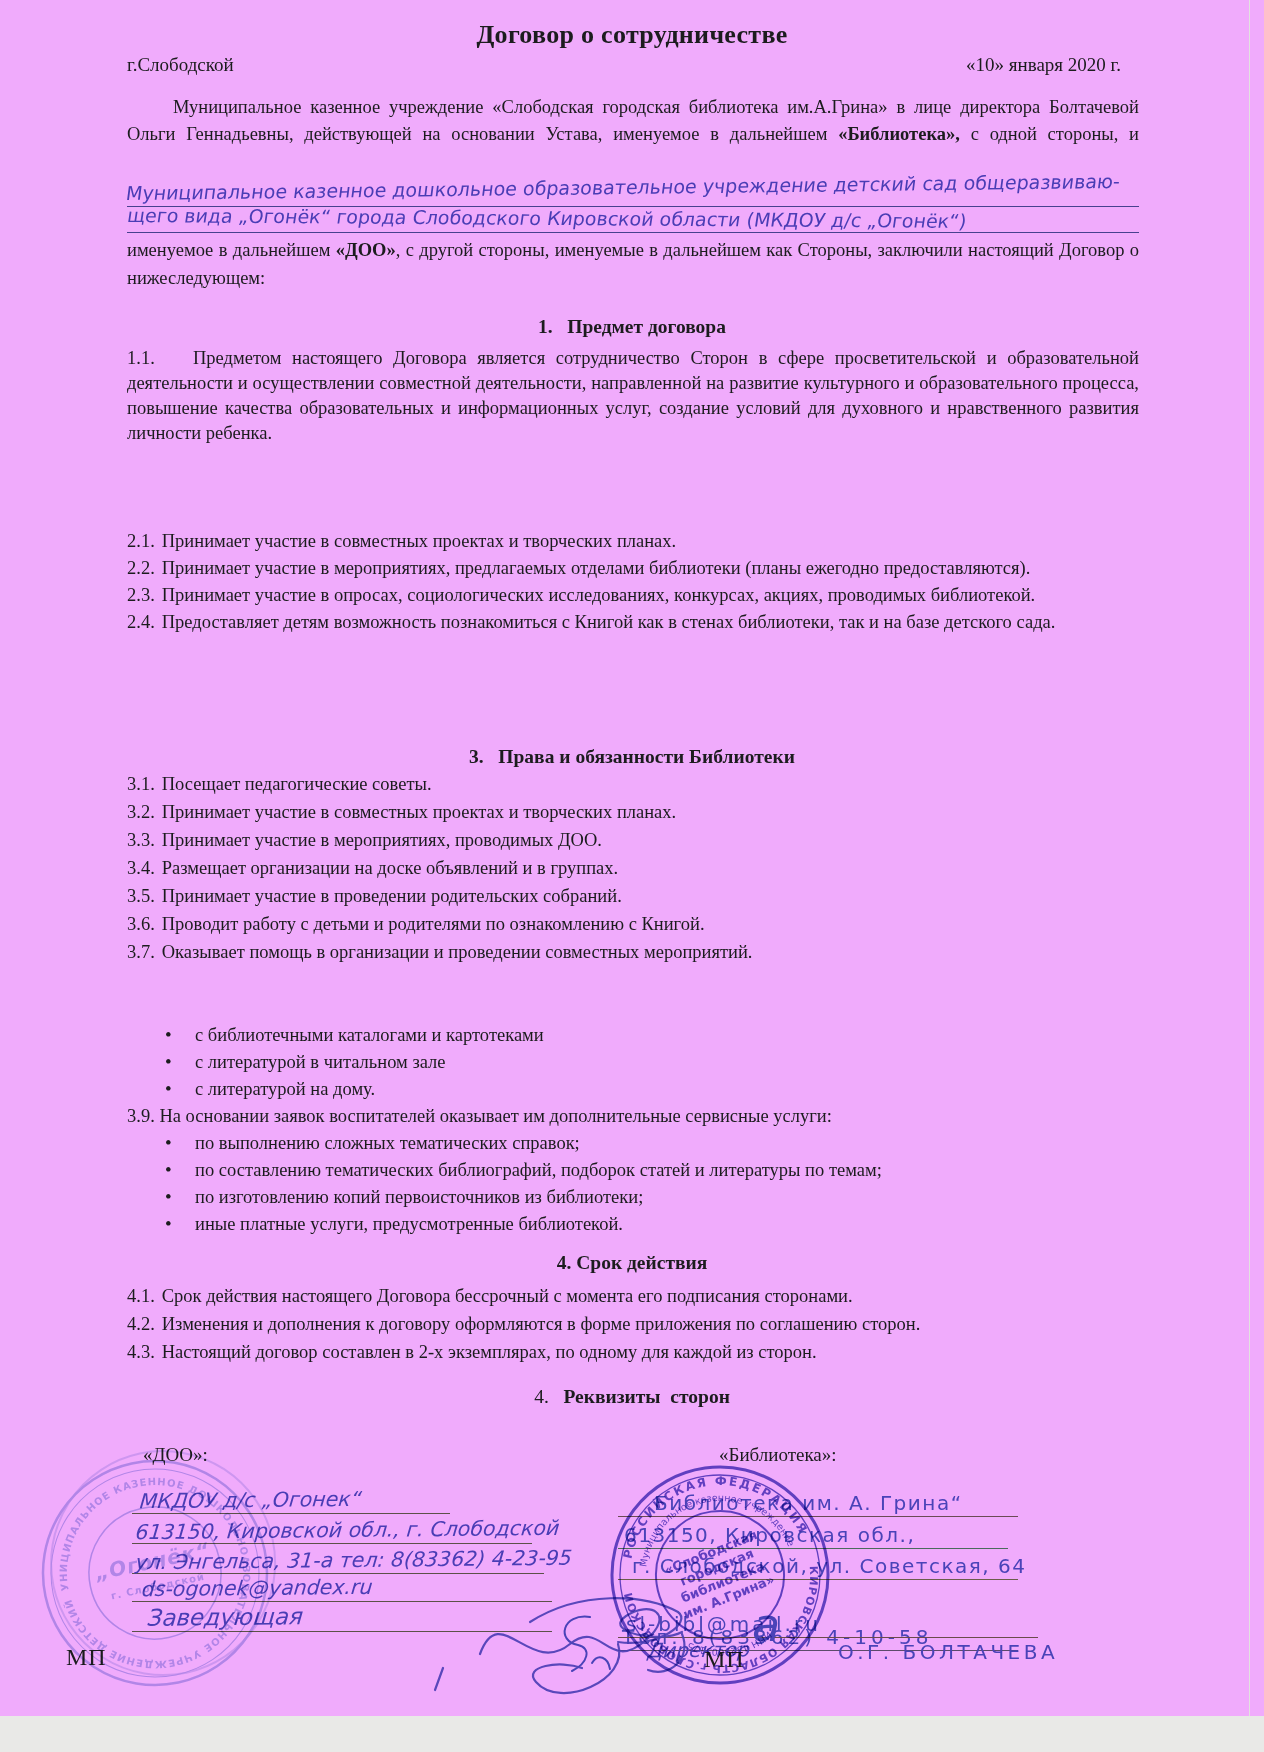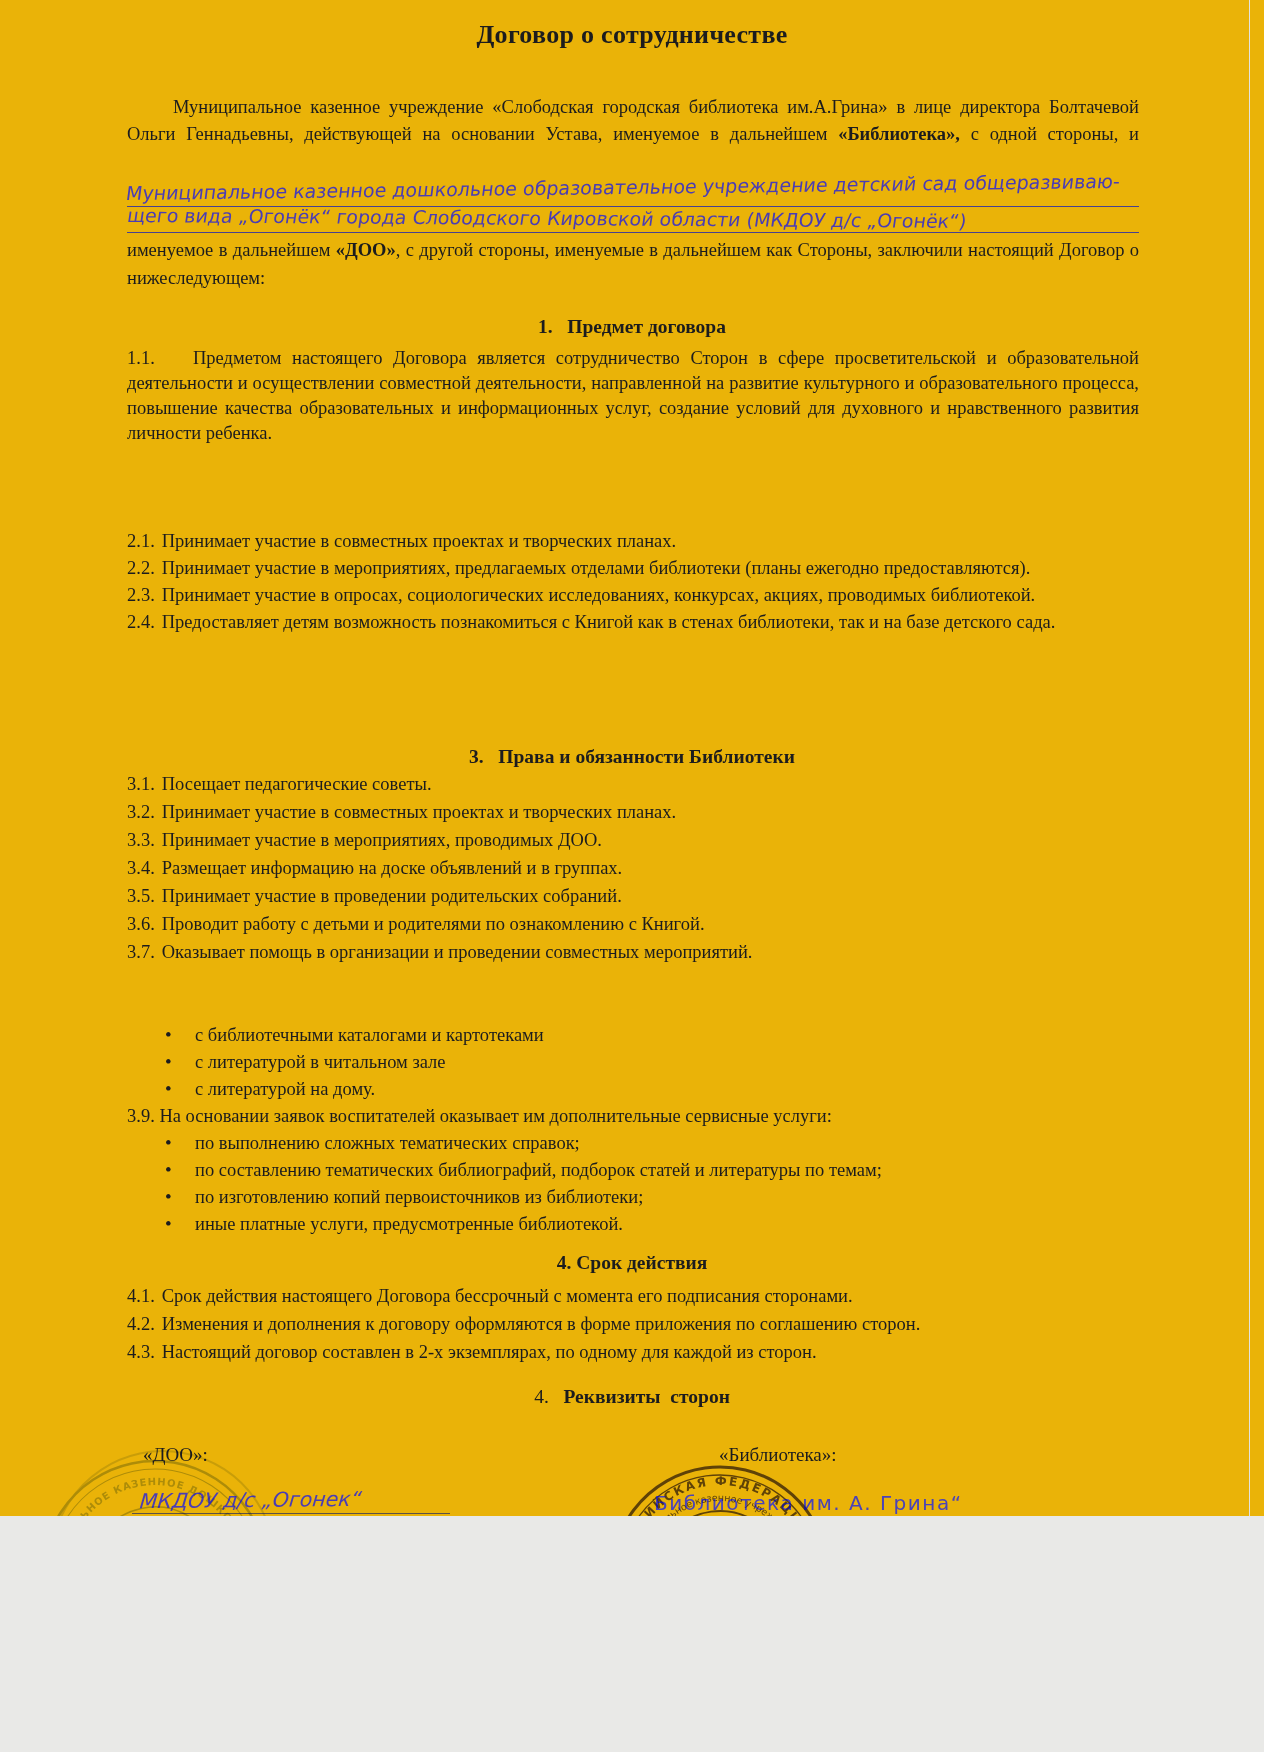--- a/index.html
+++ b/index.html
@@ -1,17 +1,17 @@
 <!DOCTYPE html>
 <html><head>
 <meta charset="utf-8">
 <style>
   html,body{margin:0;padding:0;}
   body{width:1264px;height:1752px;background:#e9e9e7;font-family:"Liberation Serif",serif;}
-  .page{position:relative;width:1264px;height:1516px;background:#eab308;overflow:hidden;color:#1c1c1e;}
+  .page{position:relative;width:1264px;height:1716px;background:#f0abfc;overflow:hidden;color:#1c1c1e;}
   .abs{position:absolute;}
   .doc-col{left:127px;width:1012px;}
   .title{top:20px;left:0;width:1264px;text-align:center;font-weight:bold;font-size:26px;letter-spacing:.3px;}
   .cityrow{top:54px;display:flex;justify-content:space-between;font-size:19px;}
   .cityrow .date{padding-right:18px;}
   .para{font-size:18.5px;text-align:justify;}
   .p1{top:94px;line-height:27px;text-indent:46px;text-align-last:justify;}
   .p2{top:236px;line-height:28px;}
   .b{font-weight:bold;}
   .hw{font-family:"DejaVu Sans",sans-serif;color:#4a3db5;}
@@ -53,20 +53,24 @@
     background:linear-gradient(90deg,#d8ece6 0%,#79cdbd 15%,#49b9ad 30%,#57a7b8 42%,#3f55b5 58%,#2e3f9e 72%,#6b7fd0 88%,#97a6dc 100%);}
   svg text{font-family:"DejaVu Sans",sans-serif;}
 </style>
 </head>
 <body>
 
 <div class="page">
 
   <div class="abs title">Договор о сотрудничестве</div>
 
+  <div class="abs doc-col cityrow">
+    <span class="city">г.Слободской</span>
+    <span class="date">«10» января 2020 г.</span>
+  </div>
 
   <div class="abs doc-col para p1"><span>Муниципальное казенное учреждение «Слободская городская библиотека им.А.Грина»  в лице директора Болтачевой Ольги Геннадьевны, действующей на основании Устава, именуемое в дальнейшем </span><span class="b">«Библиотека»,</span><span> с одной стороны, и</span></div>
 
   <div class="abs doc-col hwrow hw1">
     <span class="hw t">Муниципальное казенное дошкольное образовательное учреждение детский сад общеразвиваю-</span>
   </div>
   <div class="abs doc-col hwrow hw2">
     <span class="hw t">щего вида „Огонёк“ города Слободского Кировской области (МКДОУ д/с „Огонёк“)</span>
   </div>
 
@@ -80,21 +84,21 @@
     <div class="li"><span class="num">2.2.</span><span>Принимает участие в мероприятиях, предлагаемых отделами библиотеки (планы ежегодно предоставляются).</span></div>
     <div class="li"><span class="num">2.3.</span><span>Принимает участие в опросах, социологических исследованиях, конкурсах, акциях, проводимых библиотекой.</span></div>
     <div class="li"><span class="num">2.4.</span><span>Предоставляет детям возможность познакомиться с Книгой как в стенах библиотеки, так и на базе детского сада.</span></div>
   </div>
 
   <div class="abs heading h3">3.   Права и обязанности Библиотеки</div>
   <div class="abs doc-col list l3">
     <div class="li"><span class="num">3.1.</span><span>Посещает педагогические советы.</span></div>
     <div class="li"><span class="num">3.2.</span><span>Принимает участие  в совместных проектах и творческих планах.</span></div>
     <div class="li"><span class="num">3.3.</span><span>Принимает участие в мероприятиях, проводимых ДОО.</span></div>
-    <div class="li"><span class="num">3.4.</span><span>Размещает информацию на доске объявлений и в группах.</span></div>
+    <div class="li"><span class="num">3.4.</span><span>Размещает организации на доске объявлений и в группах.</span></div>
     <div class="li"><span class="num">3.5.</span><span>Принимает участие в проведении родительских собраний.</span></div>
     <div class="li"><span class="num">3.6.</span><span>Проводит работу с детьми и родителями  по ознакомлению с Книгой.</span></div>
     <div class="li"><span class="num">3.7.</span><span>Оказывает помощь в организации и проведении совместных мероприятий.</span></div>
   </div>
 
   <div class="abs doc-col bl-group bg1">
     <div class="bl"><span>с библиотечными каталогами и картотеками</span></div>
     <div class="bl"><span>с литературой в читальном зале</span></div>
     <div class="bl"><span>с литературой на дому.</span></div>
   </div>

